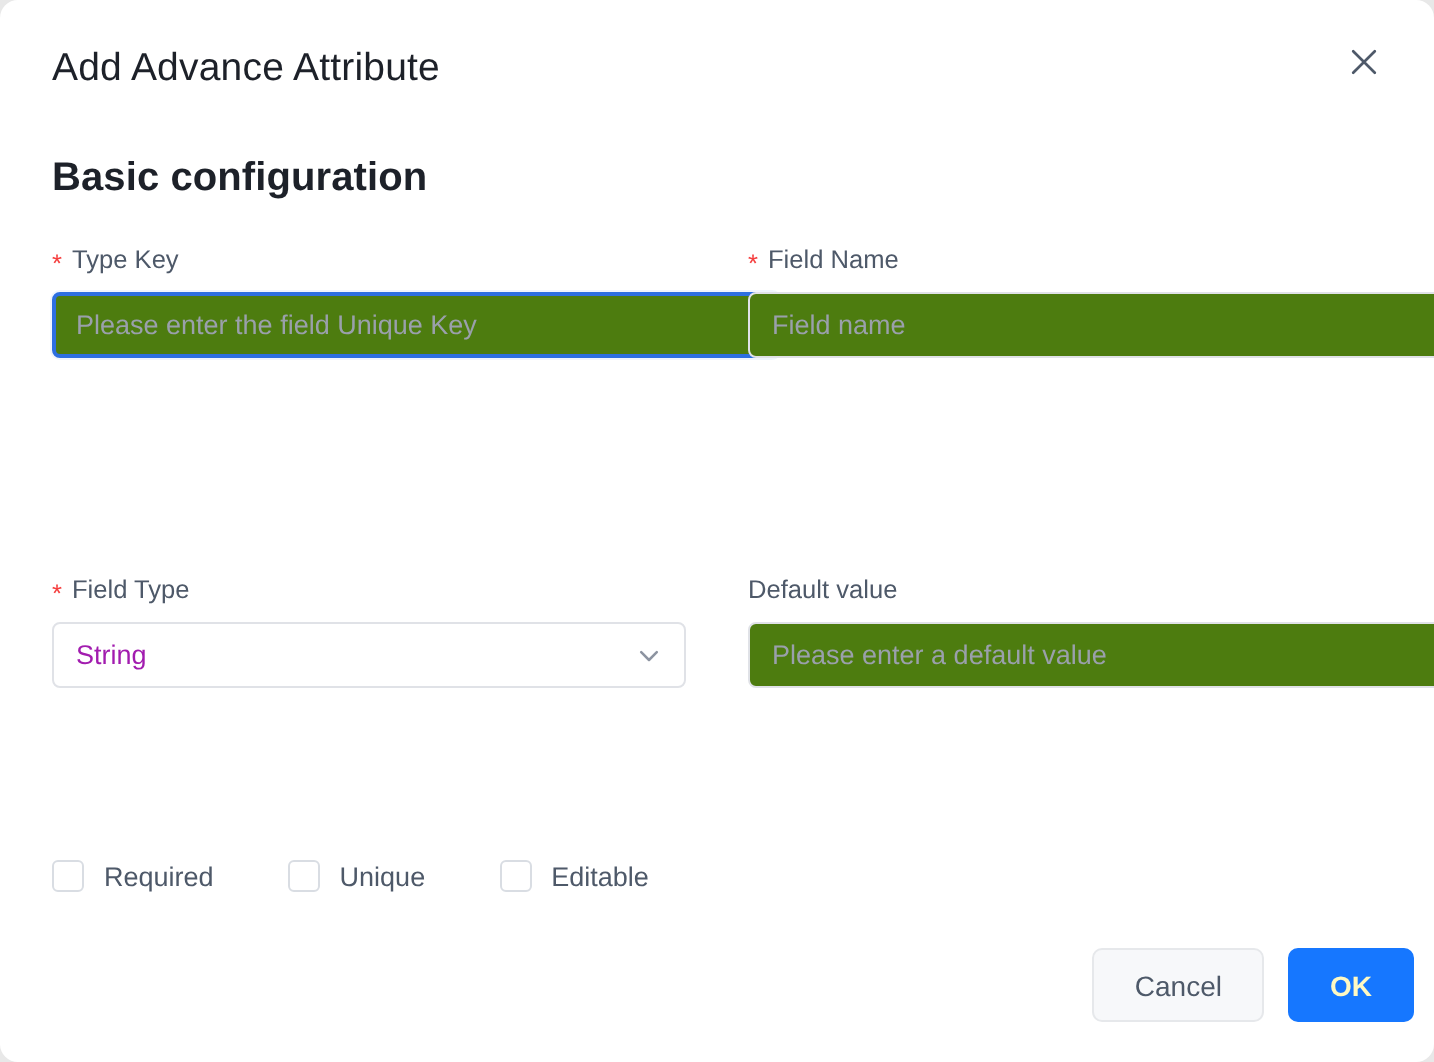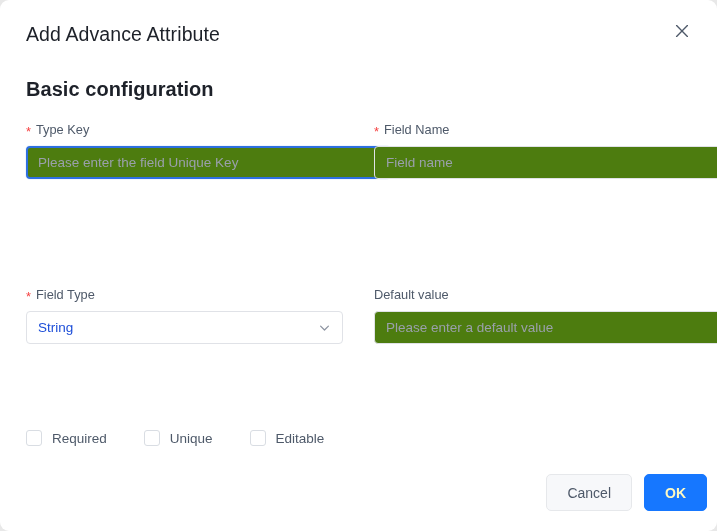--- a/index.html
+++ b/index.html
@@ -119,21 +119,21 @@
     border-radius: 4px;
     background: #ffffff;
     cursor: pointer;
   }
   .select-value {
     position: absolute;
     left: 11px;
     top: 0;
     line-height: 31px;
     font-size: 13.5px;
-    color: #1d4ed8;
+    color: #a21caf;
   }
   .chevron-down-icon {
     position: absolute;
     right: 11px;
     top: 50%;
     transform: translateY(-50%);
     color: #8d94a1;
     display: flex;
   }
   .chevron-down-icon svg { display: block; }

